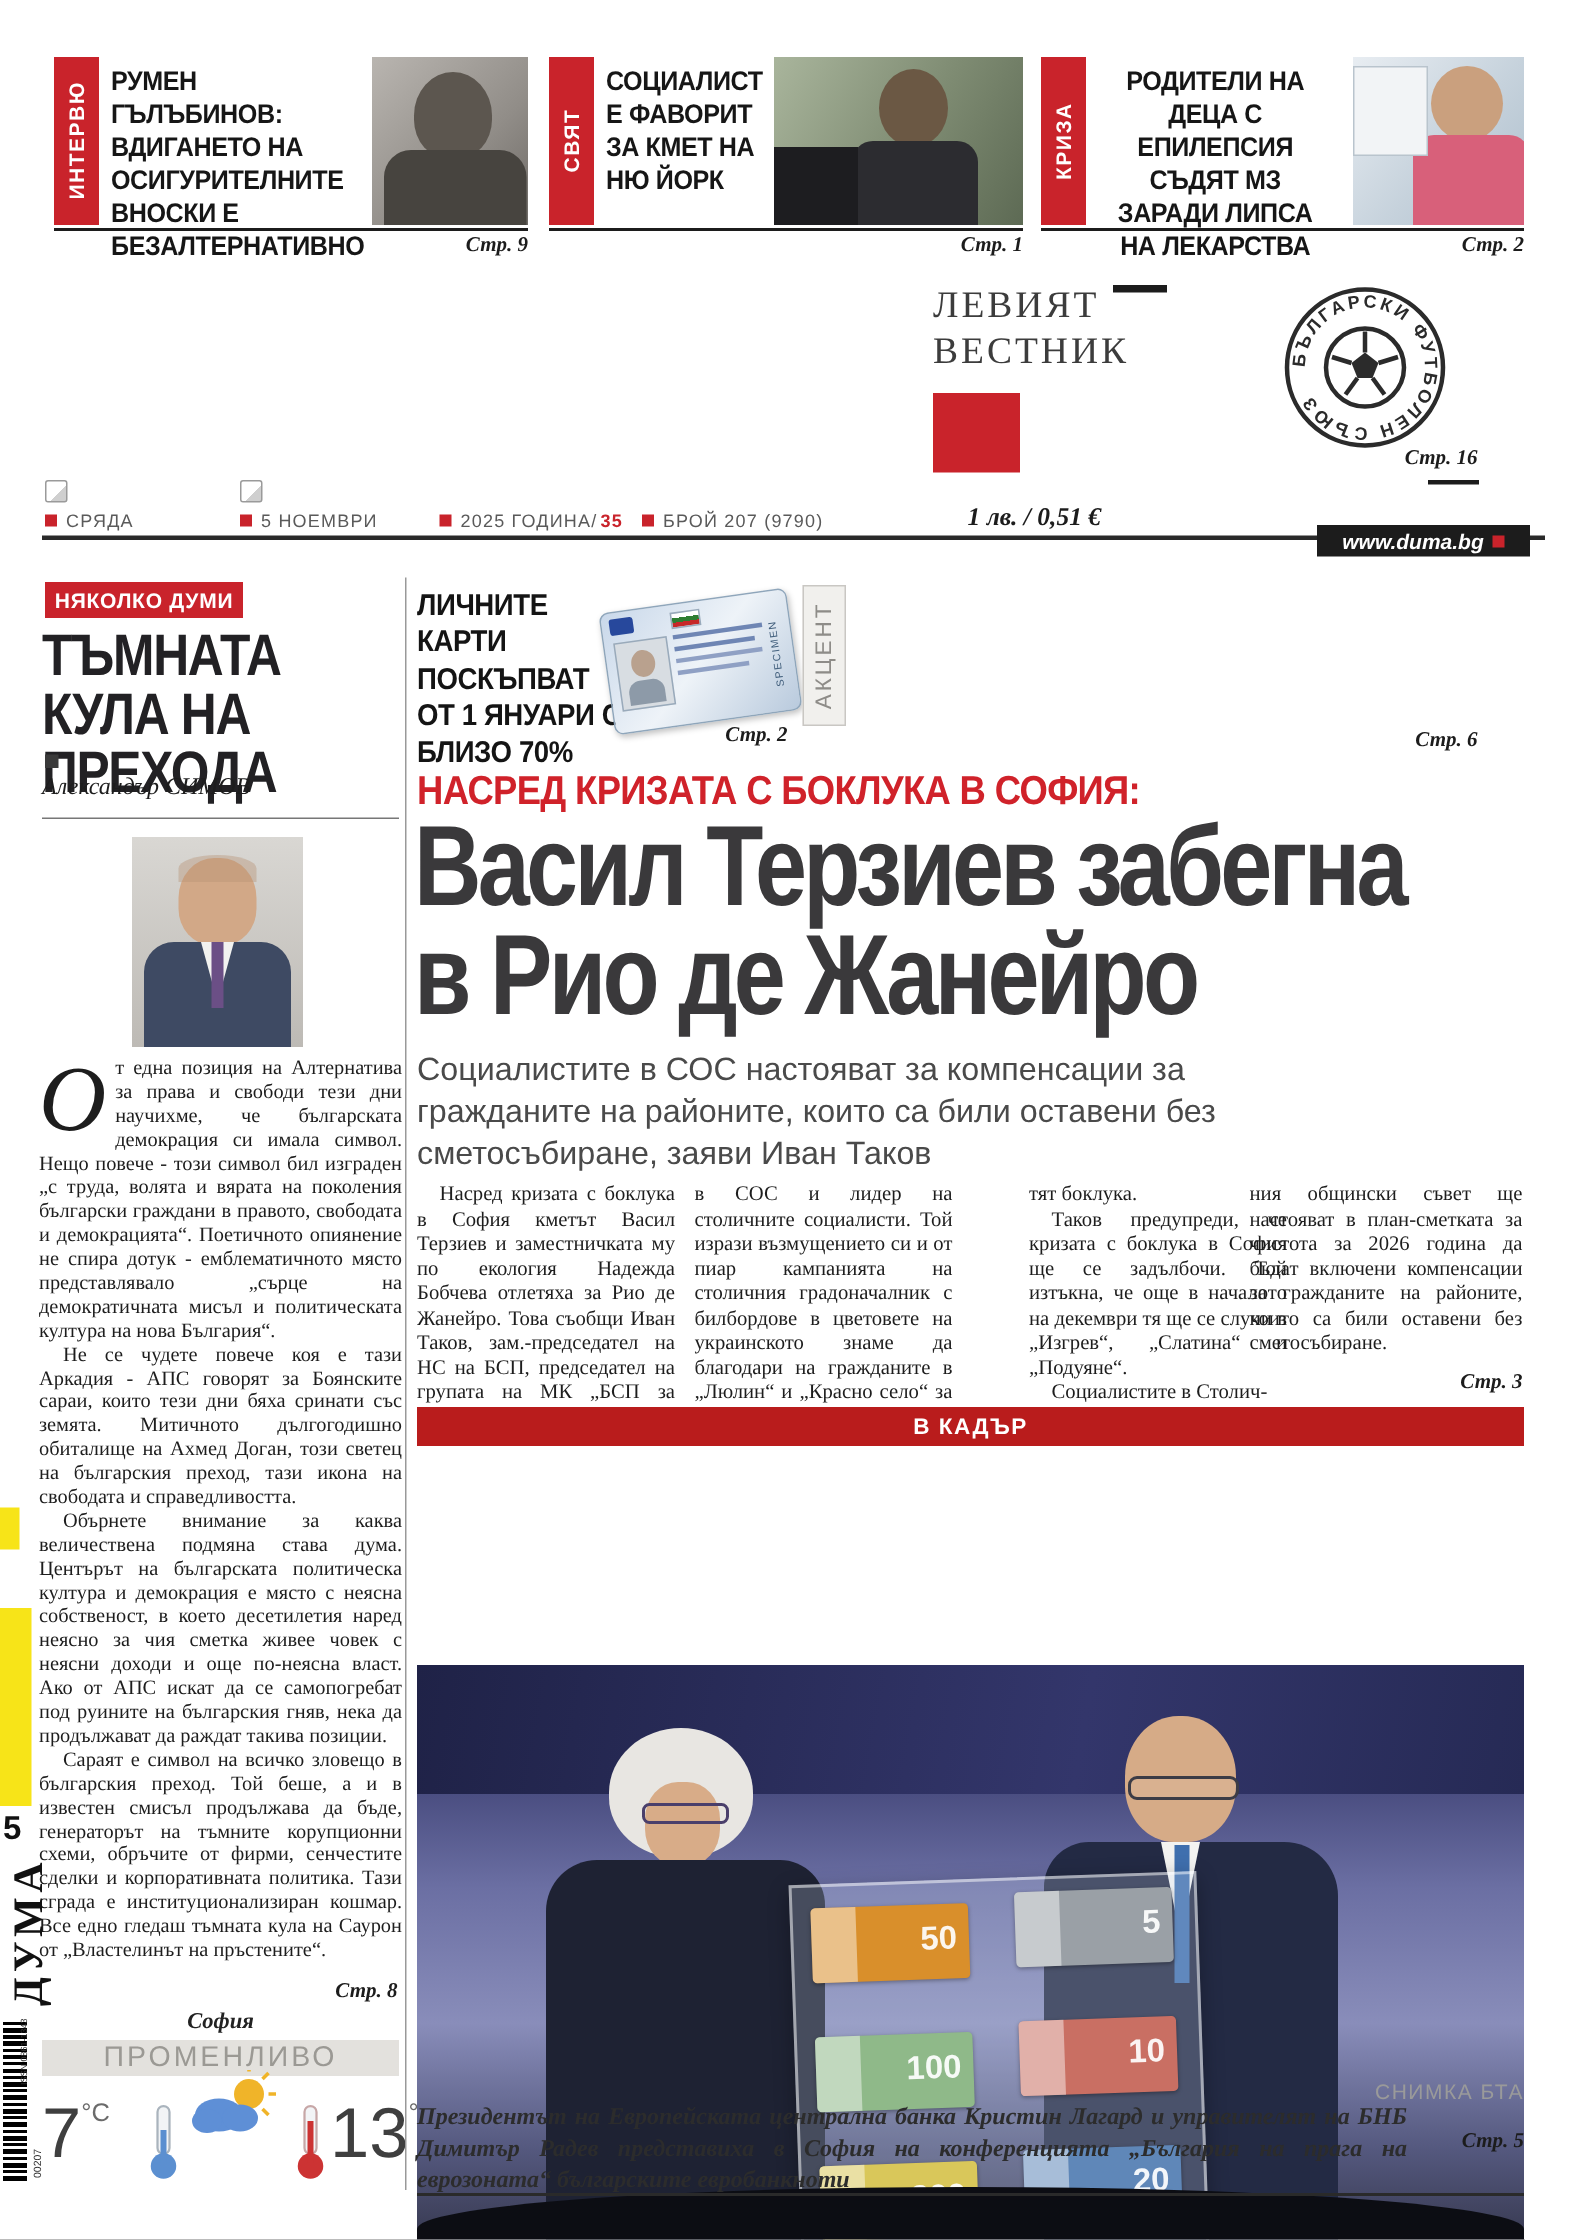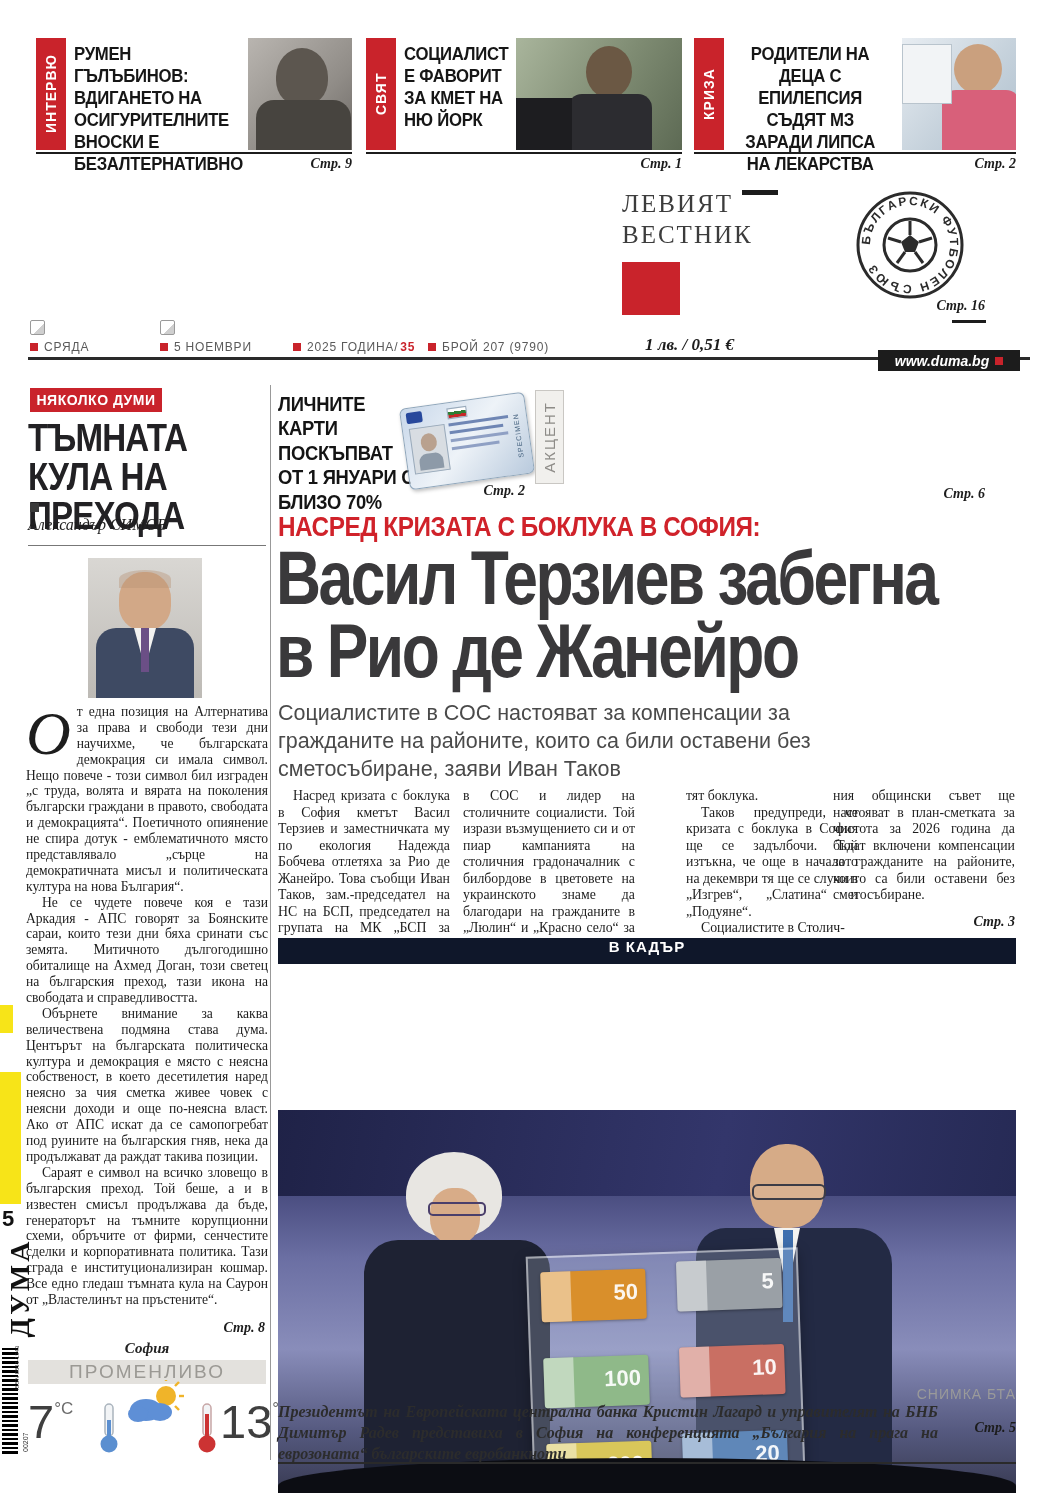--- a/index.html
+++ b/index.html
@@ -242,21 +242,21 @@
   <div class="abs maincol" style="left:648px;top:788px;width:172px;height:152px;overflow:hidden;margin-left:38px;">
     <p style="text-indent:0;">тят боклука.</p>
     <p>Таков предупреди, че кризата с боклука в София ще се задълбочи. Той изтъкна, че още в началото на декември тя ще се случи в „Изгрев“, „Слатина“ и „Подуяне“.</p>
     <p>Социалистите в Столич-</p>
   </div>
   <div class="abs maincol" style="left:833px;top:788px;width:182px;height:152px;overflow:hidden;">
     <p style="text-indent:0;">ния общински съвет ще настояват в план-сметката за чистота за 2026 година да бъдат включени компенсации за гражданите на районите, които са били оставени без сметосъбиране.</p>
     <p class="pageref" style="text-indent:0;margin-top:10px;">Стр. 3</p>
   </div>
 
-  <div class="abs" style="left:278px;top:938px;width:738px;height:26px;background:#0f172a;display:flex;justify-content:center;">
+  <div class="abs" style="left:278px;top:938px;width:738px;height:26px;background:#b91c1c;display:flex;align-items:center;justify-content:center;">
     <span style="color:#fff;font-weight:bold;font-size:15px;letter-spacing:1px;">В КАДЪР</span>
   </div>
 
   <div class="abs photo-ph" style="left:278px;top:970px;width:738px;height:412px;background:linear-gradient(#23264a 0%,#3c3f72 14%,#6b6fa3 36%,#898dba 58%,#55597f 78%,#2a2b3c 100%);">
 
     <div class="abs" style="left:0;top:0;width:100%;height:86px;background:linear-gradient(100deg,#1f2247,#33366b 60%,#262a55);"></div>
 
     <div class="abs" style="left:128px;top:42px;width:96px;height:86px;border-radius:50% 50% 46% 46%;background:#e8e6e2;"></div>
     <div class="abs" style="left:152px;top:78px;width:50px;height:56px;border-radius:44%;background:#d8ac88;"></div>
     <div class="abs" style="left:150px;top:92px;width:54px;height:10px;border:2px solid #4a3f6b;border-radius:5px;background:transparent;"></div>

